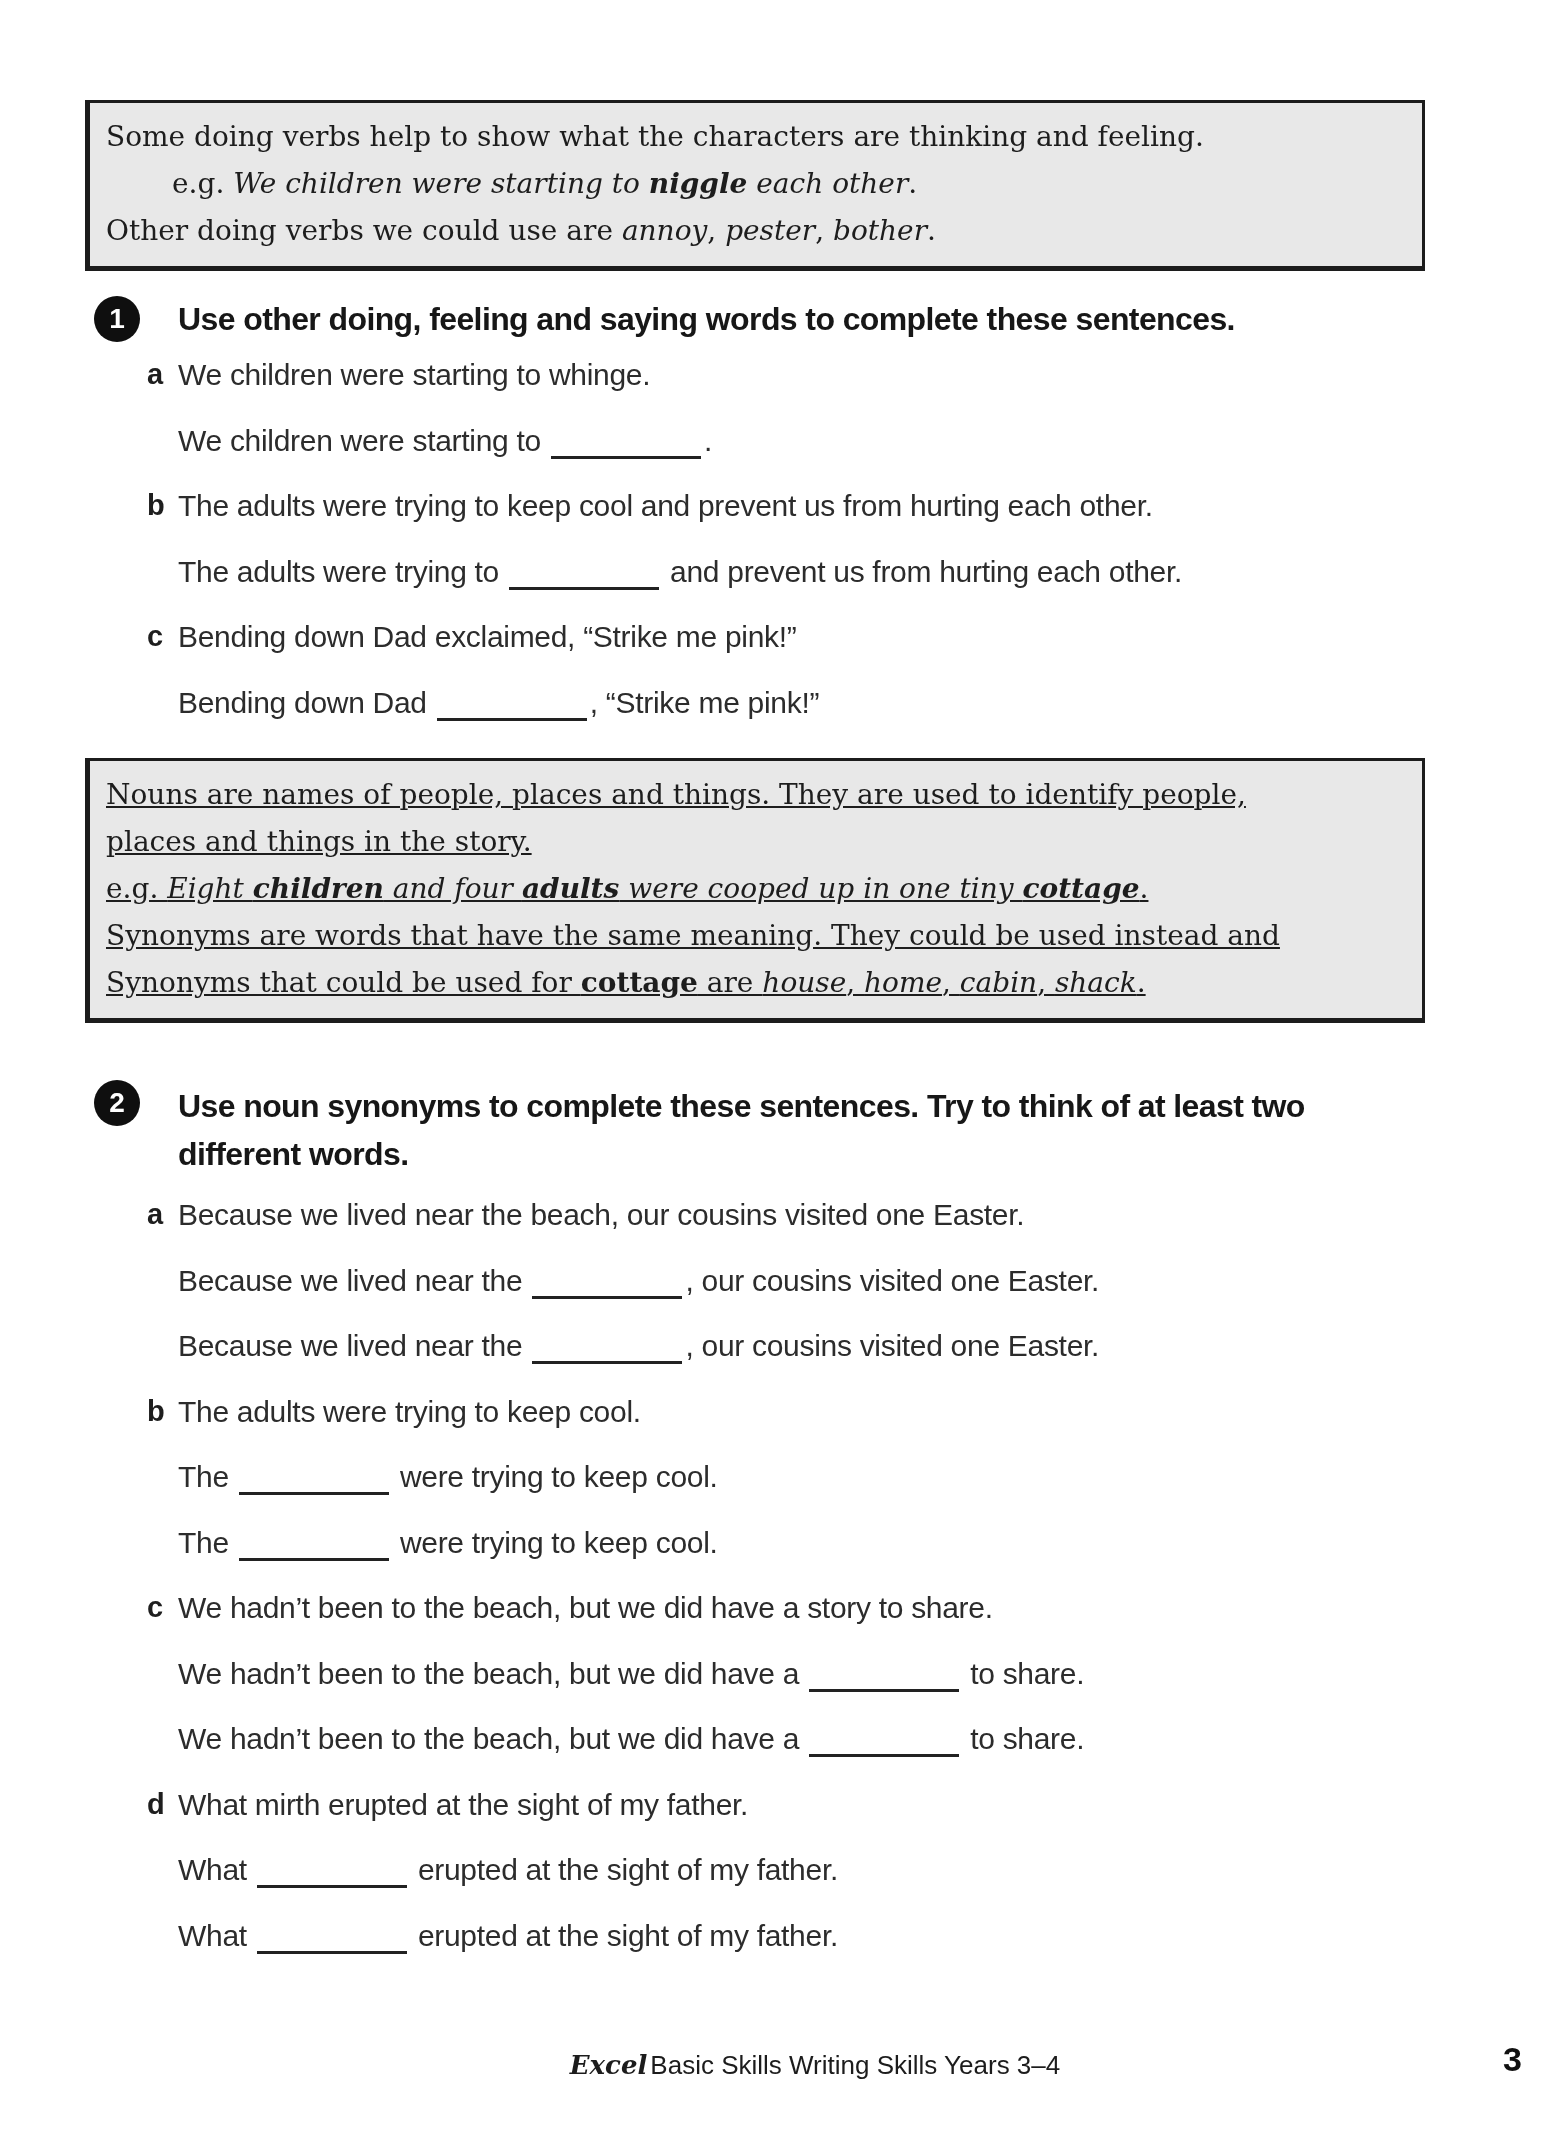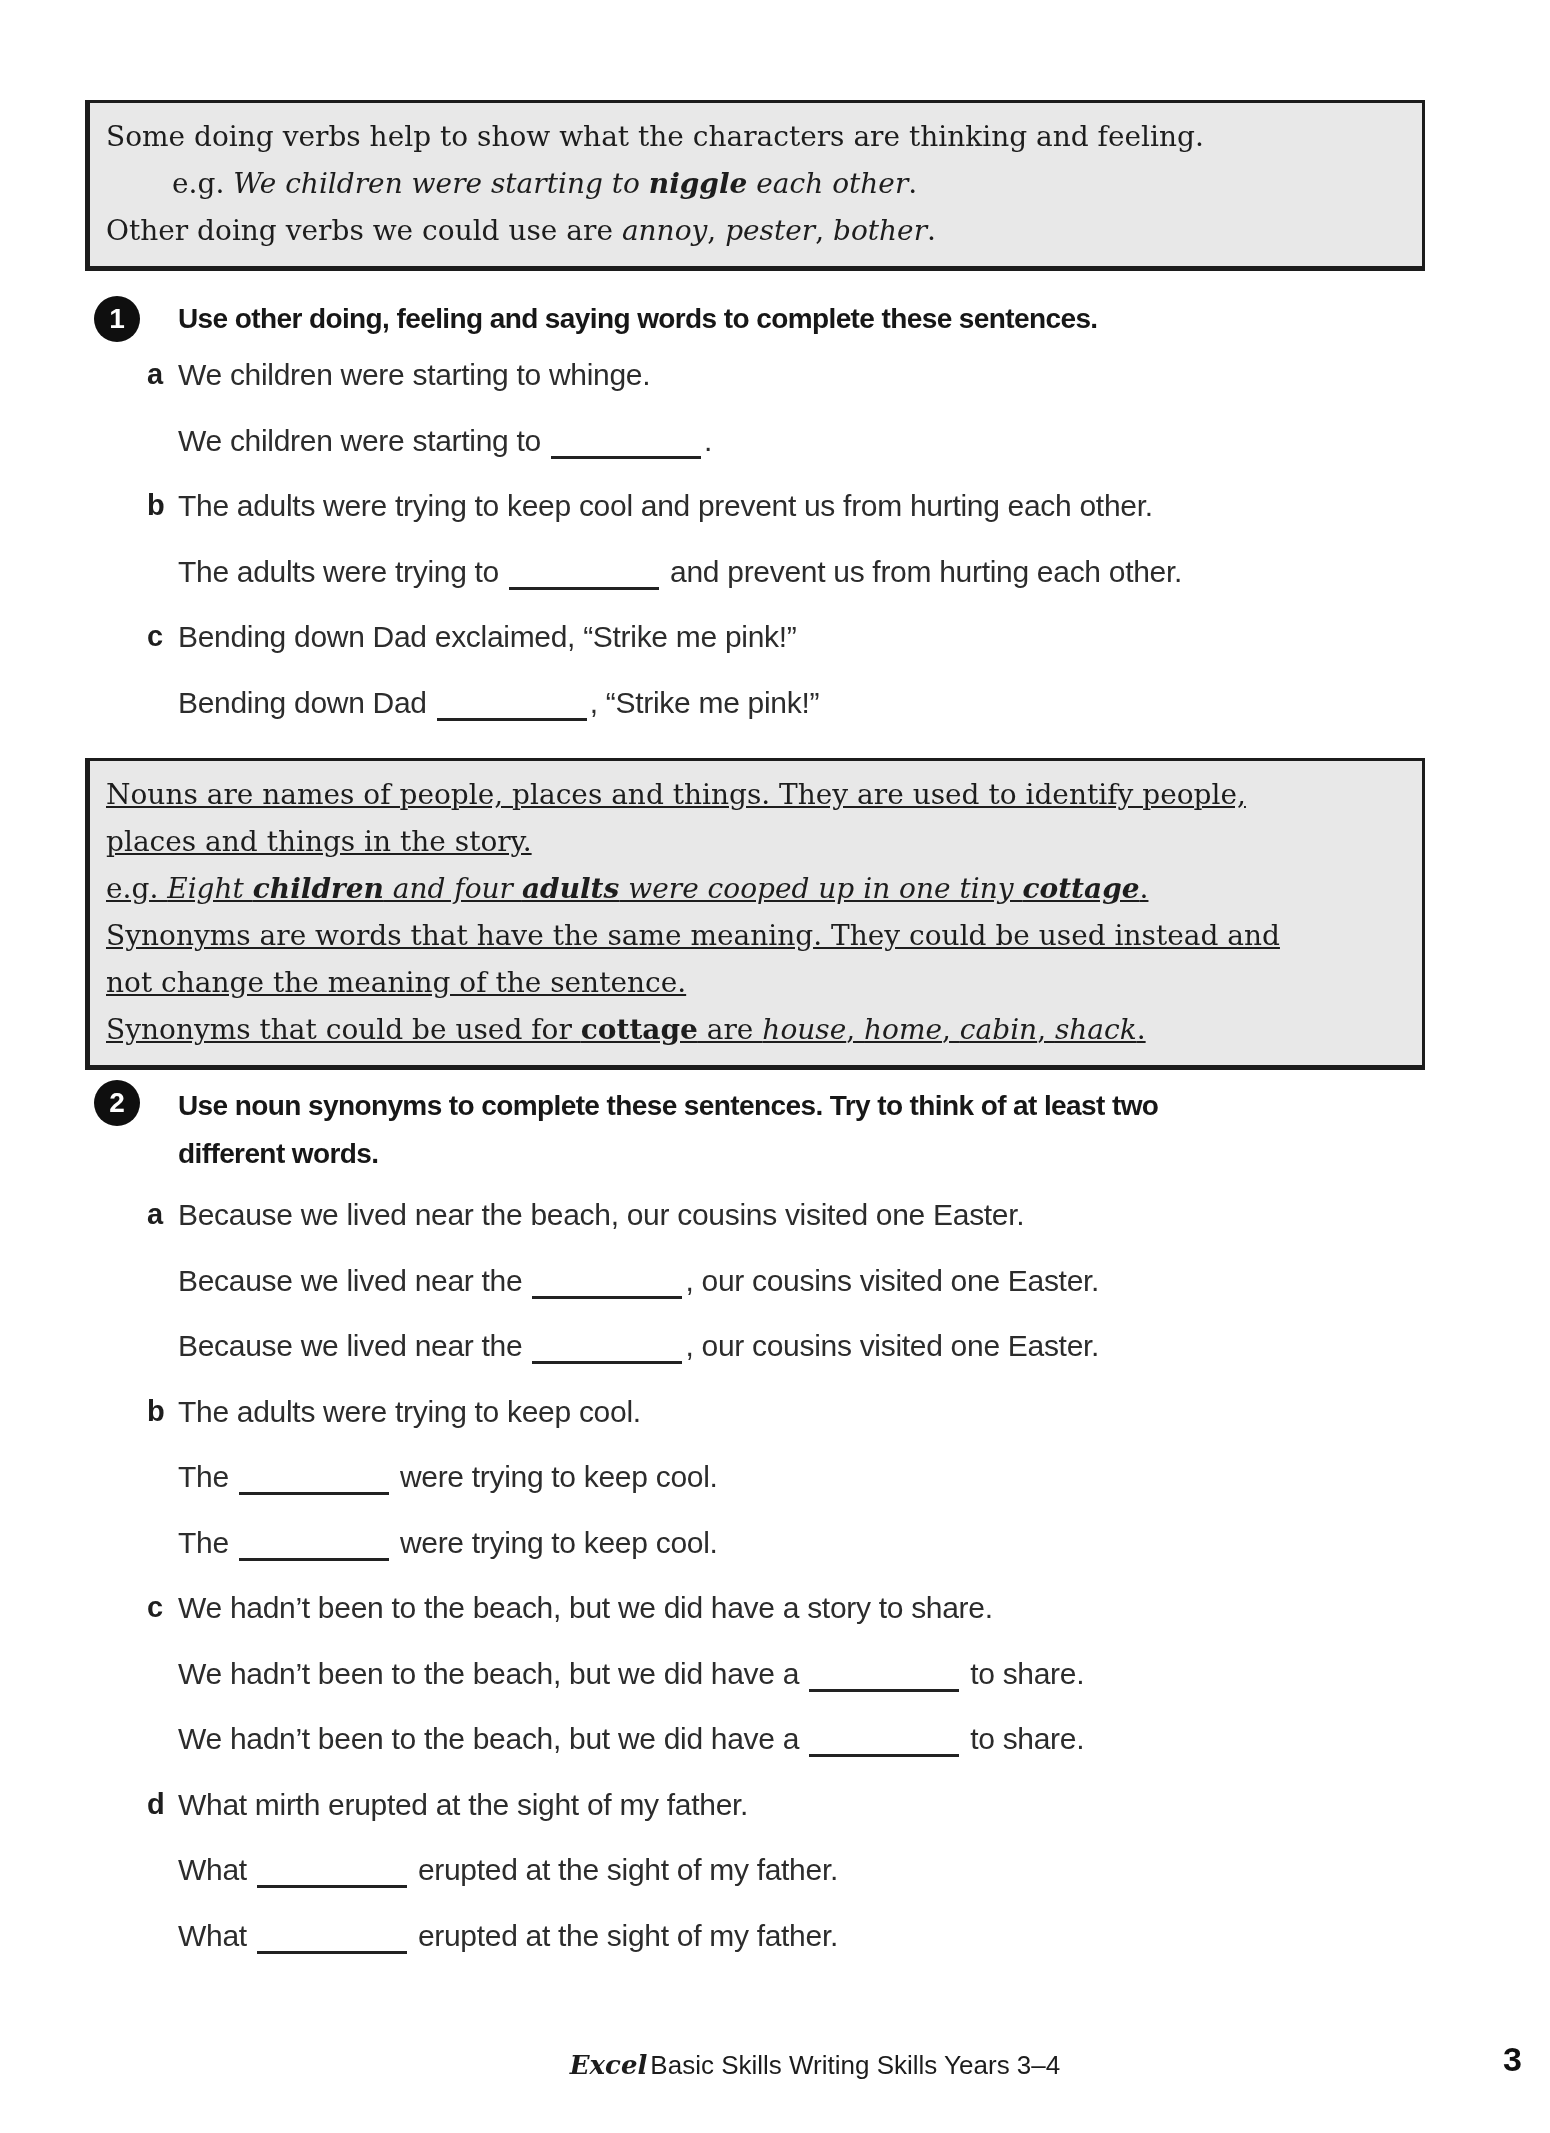--- a/index.html
+++ b/index.html
@@ -32,21 +32,21 @@
     position:absolute;width:46px;height:46px;border-radius:50%;
     background:#0f0f0f;color:#ffffff;font-weight:bold;font-size:28px;
     display:flex;align-items:center;justify-content:center;
   }
   #badge1{left:94px;top:296px;}
   #badge2{left:94px;top:1080px;}
 
   
   .q-heading{
     position:absolute;left:178px;
-    font-weight:bold;font-size:28px;line-height:48px;
+    font-weight:bold;font-size:32px;line-height:48px;
     color:#171717;letter-spacing:-0.6px;white-space:nowrap;
   }
   #heading1{top:295px;}
   #heading2{top:1082px;}
 
   
   .items{position:absolute;left:147px;width:1300px;}
   #items1{top:342px;}
   #items2{top:1182px;}
   .item{position:relative;padding-left:31px;}
@@ -107,21 +107,20 @@
       <div class="iline"><span class="st-r">Bending down Dad exclaimed, “Strike me pink!”</span></div>
       <div class="iline"><span class="st-r">Bending down Dad </span><span class="blank"></span><span class="st-r">, “Strike me pink!”</span></div>
     </div>
   </div>
 
   <div class="info-box" id="box2">
     <div class="bline"><span class="st-r">Nouns are names of people, places and things. They are used to identify people,</span></div>
     <div class="bline"><span class="st-r">places and things in the story.</span></div>
     <div class="bline"><span class="st-r">e.g. </span><span class="st-i">Eight </span><span class="st-bi">children</span><span class="st-i"> and four </span><span class="st-bi">adults</span><span class="st-i"> were cooped up in one tiny </span><span class="st-bi">cottage</span><span class="st-r">.</span></div>
     <div class="bline"><span class="st-r">Synonyms are words that have the same meaning. They could be used instead and</span></div>
-    <div class="bline"><span class="st-r">not change the meaning of the sentence.</span></div>
     <div class="bline"><span class="st-r">Synonyms that could be used for </span><span class="st-b">cottage</span><span class="st-r"> are </span><span class="st-i">house</span><span class="st-r">, </span><span class="st-i">home</span><span class="st-r">, </span><span class="st-i">cabin</span><span class="st-r">, </span><span class="st-i">shack</span><span class="st-r">.</span></div>
   </div>
 
   <div class="badge" id="badge2">2</div>
   <div class="q-heading" id="heading2">
     <div>Use noun synonyms to complete these sentences. Try to think of at least two</div>
     <div>different words.</div>
   </div>
 
   <div class="items" id="items2">

